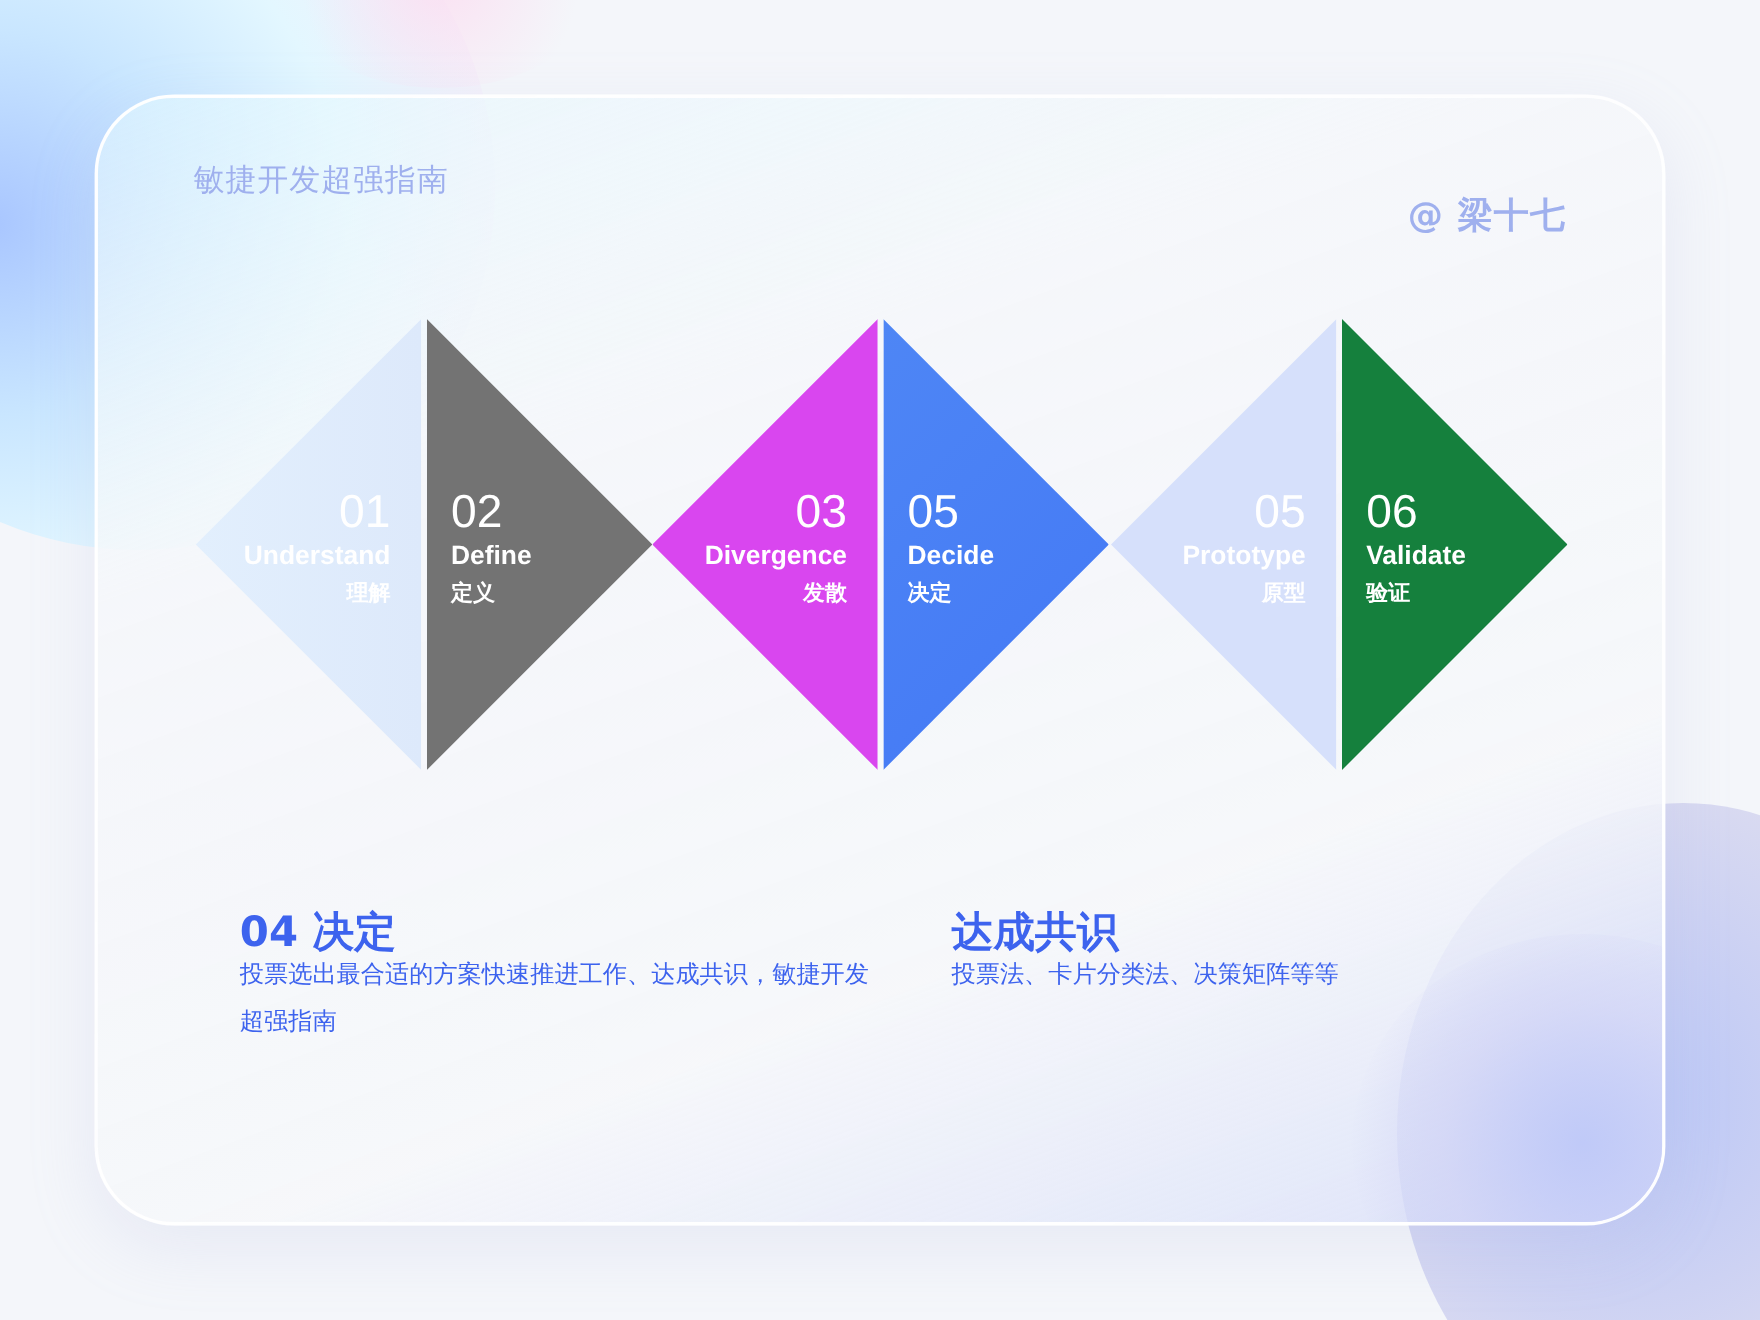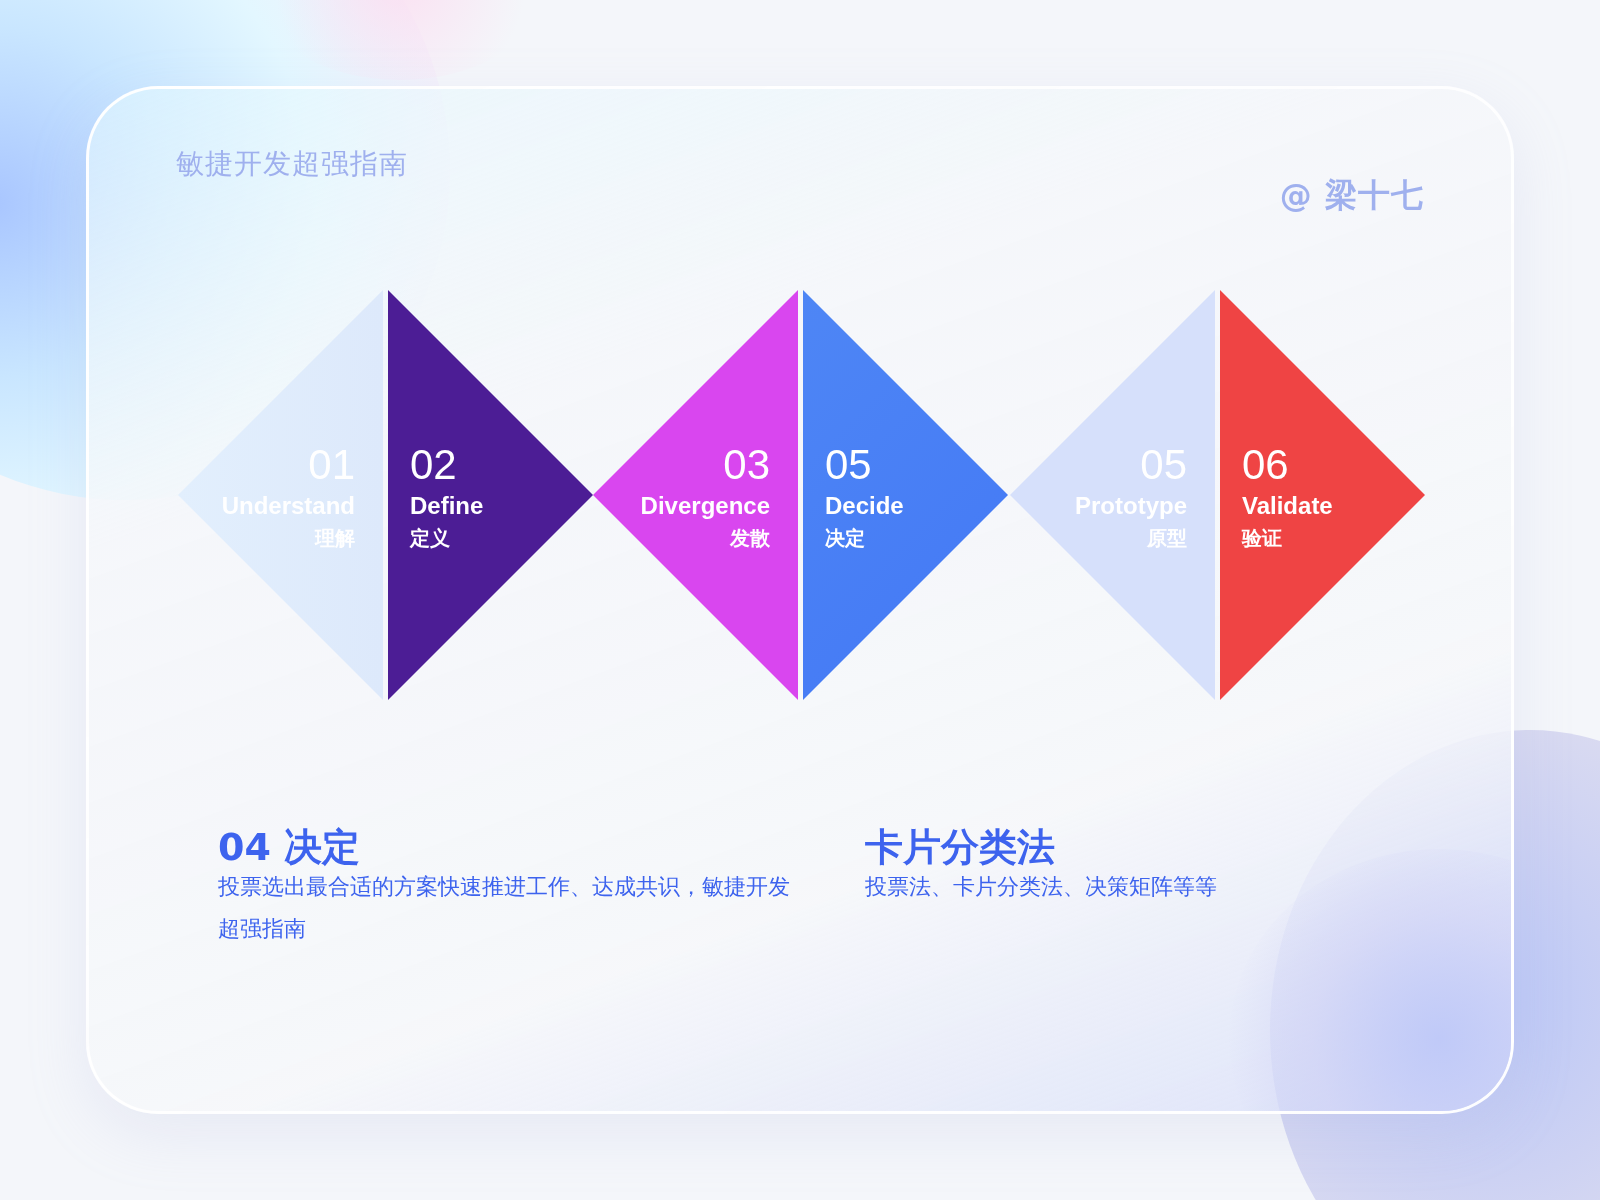--- a/index.html
+++ b/index.html
@@ -49,25 +49,25 @@
     .tri.right { clip-path: polygon(0 0, 0 100%, 100% 50%); }
     .tri .inner {
       position: absolute; top: 150px; color: #ffffff;
     }
     .tri.left .inner { right: 28px; text-align: right; }
     .tri.right .inner { left: 22px; text-align: left; }
     .num { font-size: 42px; line-height: 50px; font-family: "Liberation Sans", sans-serif; }
     .en { font-size: 24px; font-weight: bold; line-height: 32px; font-family: "Liberation Sans", sans-serif; }
     .cn { font-size: 20px; font-weight: bold; line-height: 32px; }
     .c1 { background: linear-gradient(90deg, #e2effd, #dde9fb); }
-    .c2 { background: #4c1d95; }
+    .c2 { background: #737373; }
     .c3 { background: #d946ef; }
     .c4 { background: linear-gradient(135deg, #4e86f5 0%, #4378f5 100%); }
     .c5 { background: #d6e0fb; }
-    .c6 { background: #ef4444; }
+    .c6 { background: #15803d; }
     .sec-title {
       position: absolute; font-size: 38px; font-weight: bold; color: #3d63ee; margin-top: 16px;
     }
     .sec-body {
       position: absolute; font-size: 22px; line-height: 42px; color: #3d63ee; font-weight: 500;
     }
   </style>
 </head>
 <body>
 
@@ -123,14 +123,14 @@
   <div class="inner">
     <div class="num">06</div>
     <div class="en">Validate</div>
     <div class="cn">验证</div>
   </div>
 </div>
 
 <div class="sec-title" style="left:218px; top:806px;">04 决定</div>
 <div class="sec-body" style="left:218px; top:866px; width:580px;">投票选出最合适的方案快速推进工作、达成共识，敏捷开发超强指南</div>
 
-<div class="sec-title" style="left:865px; top:806px;">卡片分类法</div>
+<div class="sec-title" style="left:865px; top:806px;">达成共识</div>
 <div class="sec-body" style="left:865px; top:866px; width:520px;">投票法、卡片分类法、决策矩阵等等</div>
 
 </body></html>

